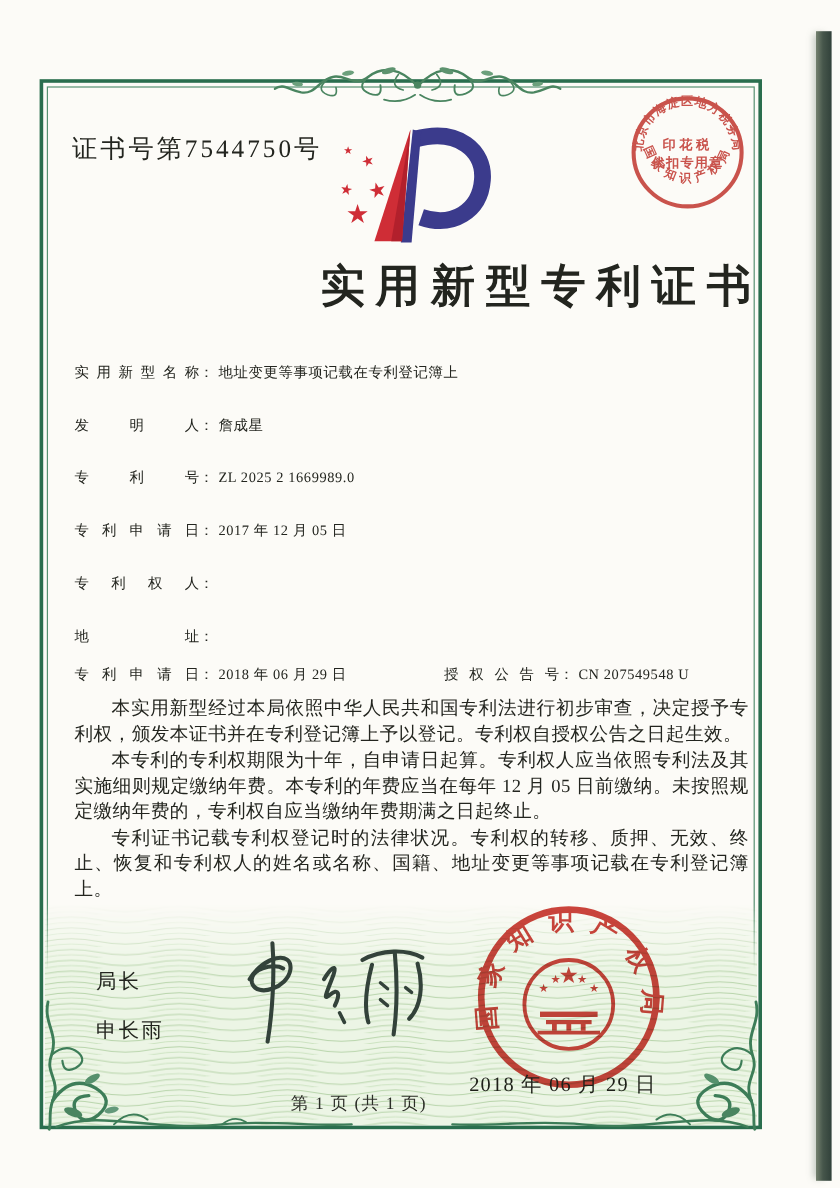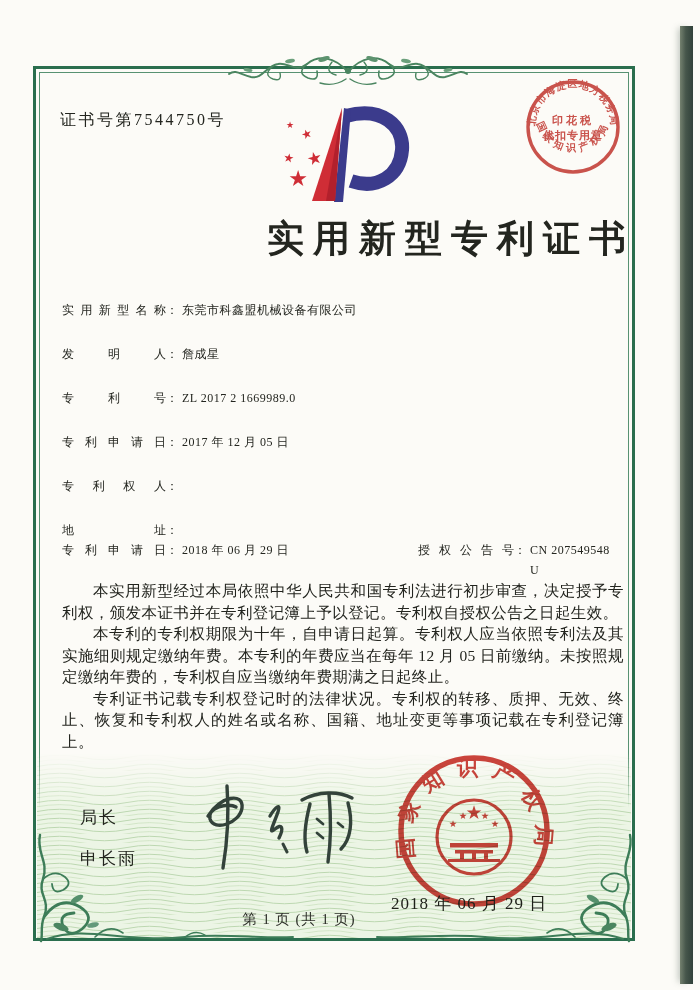--- a/index.html
+++ b/index.html
@@ -15,33 +15,33 @@
     border:3px solid #2a6e4e; }
   .border-inner{ position:absolute; left:3px; top:3px; right:3px; bottom:3px;
     border:1px solid #5b927200; border:1px solid #579272; }
   .waves{ position:absolute; left:37px; top:753px; width:594px; height:185px; z-index:1;
     -webkit-mask-image:linear-gradient(to bottom,transparent 0,#000 55px);
     mask-image:linear-gradient(to bottom,transparent 0,#000 55px); }
   .ornament-top{ position:absolute; left:228px; top:52px; width:240px; height:42px; z-index:3; }
   .flourish{ position:absolute; top:833px; width:262px; height:112px; z-index:3; }
   .flourish.left{ left:35px; }
   .flourish.right{ left:373px; transform:scaleX(-1); }
-  .cert-no{ position:absolute; left:60px; top:110px; font-size:16px; letter-spacing:2.5px; z-index:4; }
+  .cert-no{ position:absolute; left:60px; top:110px; font-size:21px; letter-spacing:2.5px; z-index:4; }
   .logo{ position:absolute; left:278px; top:104px; width:148px; height:102px; z-index:4; }
   .title{ position:absolute; left:33px; top:214px; width:602px; padding-left:30px;
     text-align:right; font-size:37px; font-weight:bold; letter-spacing:9px; z-index:4; }
   .fields{ position:absolute; left:62px; top:300px; width:560px; font-size:12px; z-index:4; }
   .frow{ margin-bottom:24px; line-height:20px; display:flex; }
-  .frow.addr{ margin-bottom:0; }
+  .frow.addr{ margin-bottom:12px; }
   .frow.addr .fval{ line-height:19px; }
   .flabel{ display:inline-block; width:104px; text-align:justify; text-align-last:justify; flex:0 0 104px; }
   .fcolon{ flex:0 0 16px; }
   .fval{ letter-spacing:.5px; max-width:436px; }
   .frow.grant{ position:relative; }
-  .gpart2{ position:absolute; left:308px; top:0; display:flex;margin-left:48px; }
+  .gpart2{ position:absolute; left:308px; top:0; display:flex; }
   .gpart2 .flabel{ width:96px; flex-basis:96px; }
   .paras{ position:absolute; left:62px; top:580px; width:562px; font-size:15.5px;
     line-height:21.5px; text-align:justify; z-index:4; }
   .paras p{ text-indent:2em; letter-spacing:.4px; }
   .signer{ position:absolute; left:80px; top:797px; font-size:17px; letter-spacing:2px;
     line-height:41px; z-index:5; }
   .signature{ position:absolute; left:190px; top:778px; width:175px; height:98px; z-index:5; }
   .tax-stamp{ position:absolute; left:520px; top:74px; width:106px; height:106px;
     z-index:6; opacity:.92; mix-blend-mode:multiply; }
   .seal{ position:absolute; left:390px; top:747px; width:168px; height:168px;
@@ -153,31 +153,31 @@
     <text x="53" y="65" font-size="11" fill="#c8453f" font-weight="bold" text-anchor="middle" letter-spacing="1">代扣专用章</text>
   </svg>
 </div>
 
 <div class="title">实用新型专利证书</div>
 
 <div class="fields">
   <div class="frow">
     <span class="flabel">实用新型名称</span>
       <span class="fcolon">：</span>
-    <span class="fval">东莞市科鑫盟机械设备有限公司</span>
+    <span class="fval">地址变更等事项记载在专利登记簿上</span>
   </div>
   <div class="frow">
     <span class="flabel">发明人</span>
       <span class="fcolon">：</span>
     <span class="fval">詹成星</span>
   </div>
   <div class="frow">
     <span class="flabel">专利号</span>
       <span class="fcolon">：</span>
-    <span class="fval">ZL 2017 2 1669989.0</span>
+    <span class="fval">ZL 2025 2 1669989.0</span>
   </div>
   <div class="frow">
     <span class="flabel">专利申请日</span>
       <span class="fcolon">：</span>
     <span class="fval">2017 年 12 月 05 日</span>
   </div>
   <div class="frow">
     <span class="flabel">专利权人</span>
       <span class="fcolon">：</span>
   </div>

